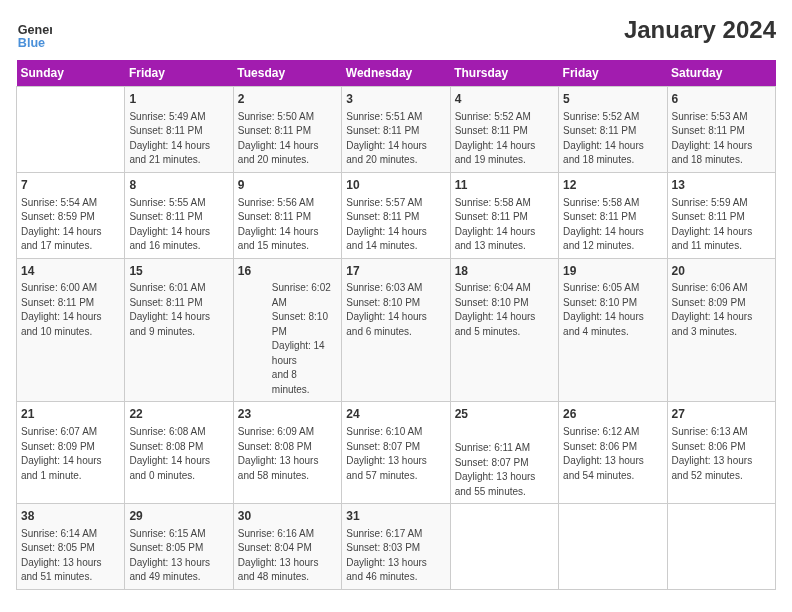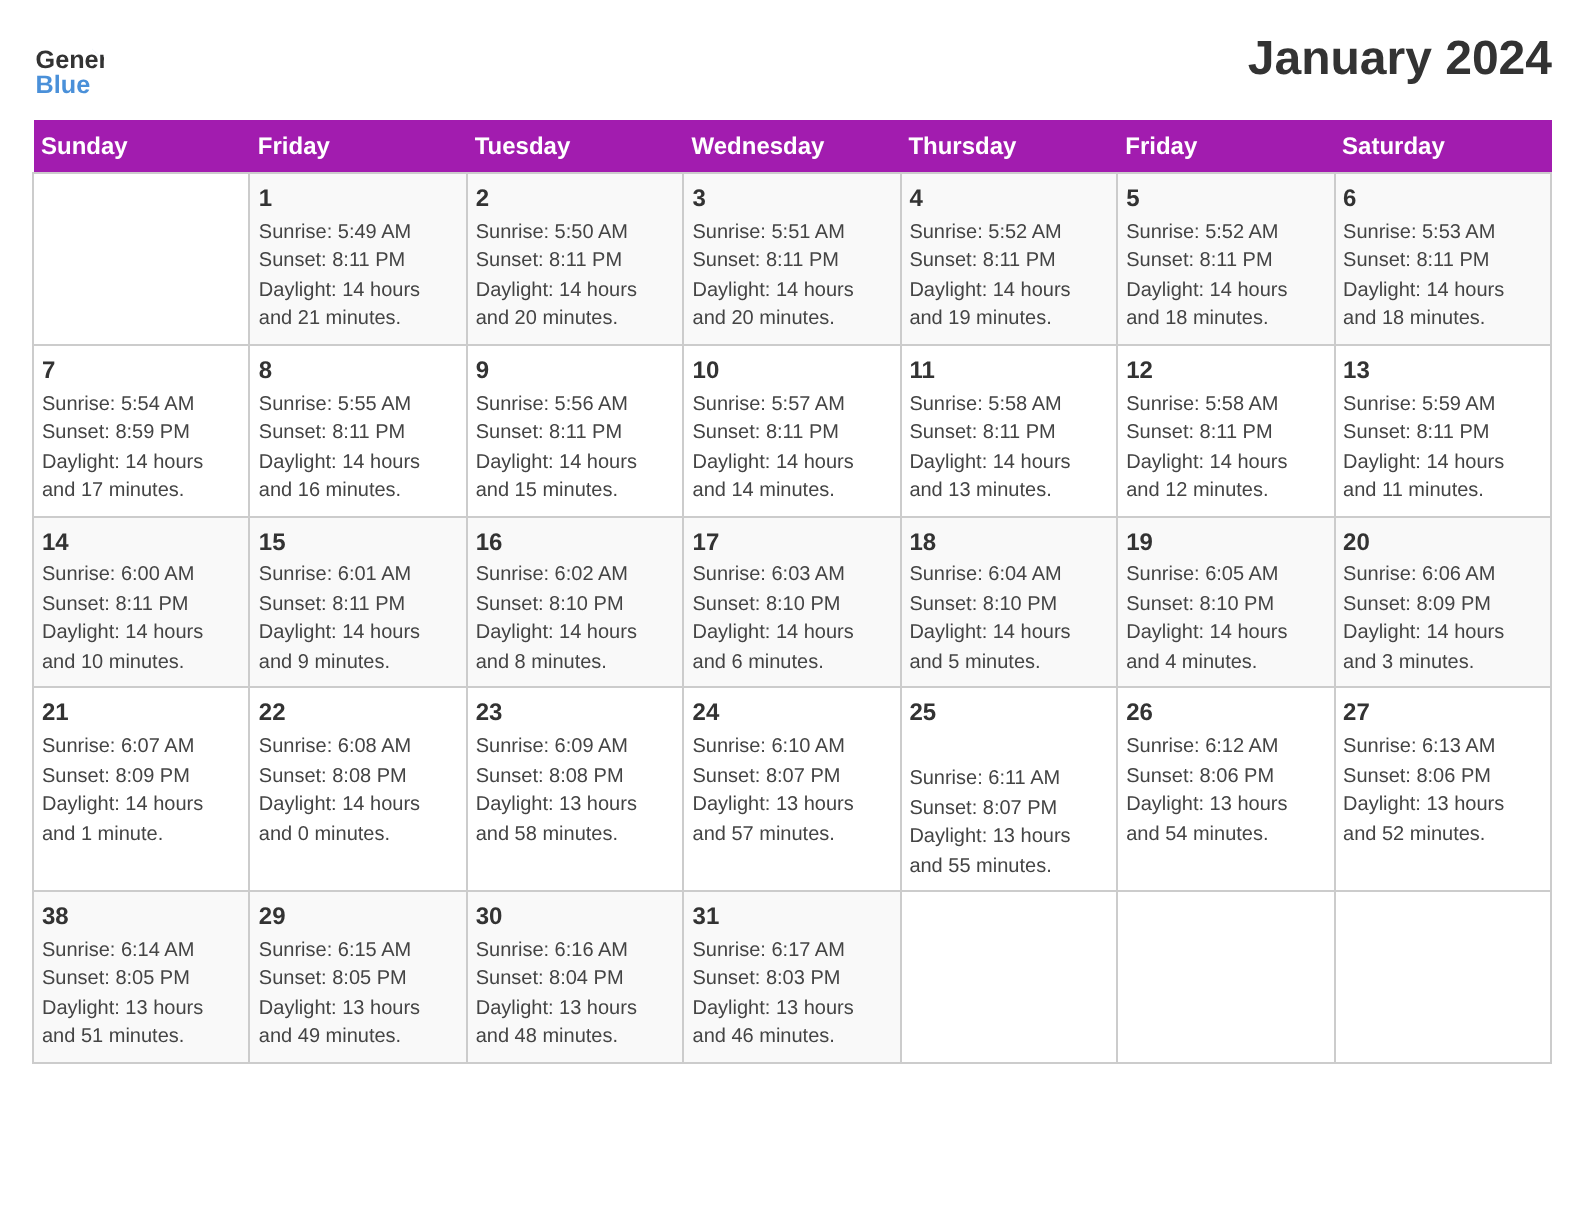--- a/index.html
+++ b/index.html
@@ -215,21 +215,21 @@
         </td>
         <td>
           <span class="day-num">15</span>
           <div class="day-info" style="white-space: pre-line;">Sunrise: 6:01 AM
 Sunset: 8:11 PM
 Daylight: 14 hours
 and 9 minutes.</div>
         </td>
         <td>
           <span class="day-num">16</span>
-          <div class="day-info" style="white-space: pre-line;">Sunrise: 6:02 AM
+          <div class="day-info" style="white-space: pre-line; margin-left: 34px;">Sunrise: 6:02 AM
 Sunset: 8:10 PM
 Daylight: 14 hours
 and 8 minutes.</div>
         </td>
         <td>
           <span class="day-num">17</span>
           <div class="day-info" style="white-space: pre-line;">Sunrise: 6:03 AM
 Sunset: 8:10 PM
 Daylight: 14 hours
 and 6 minutes.</div>

